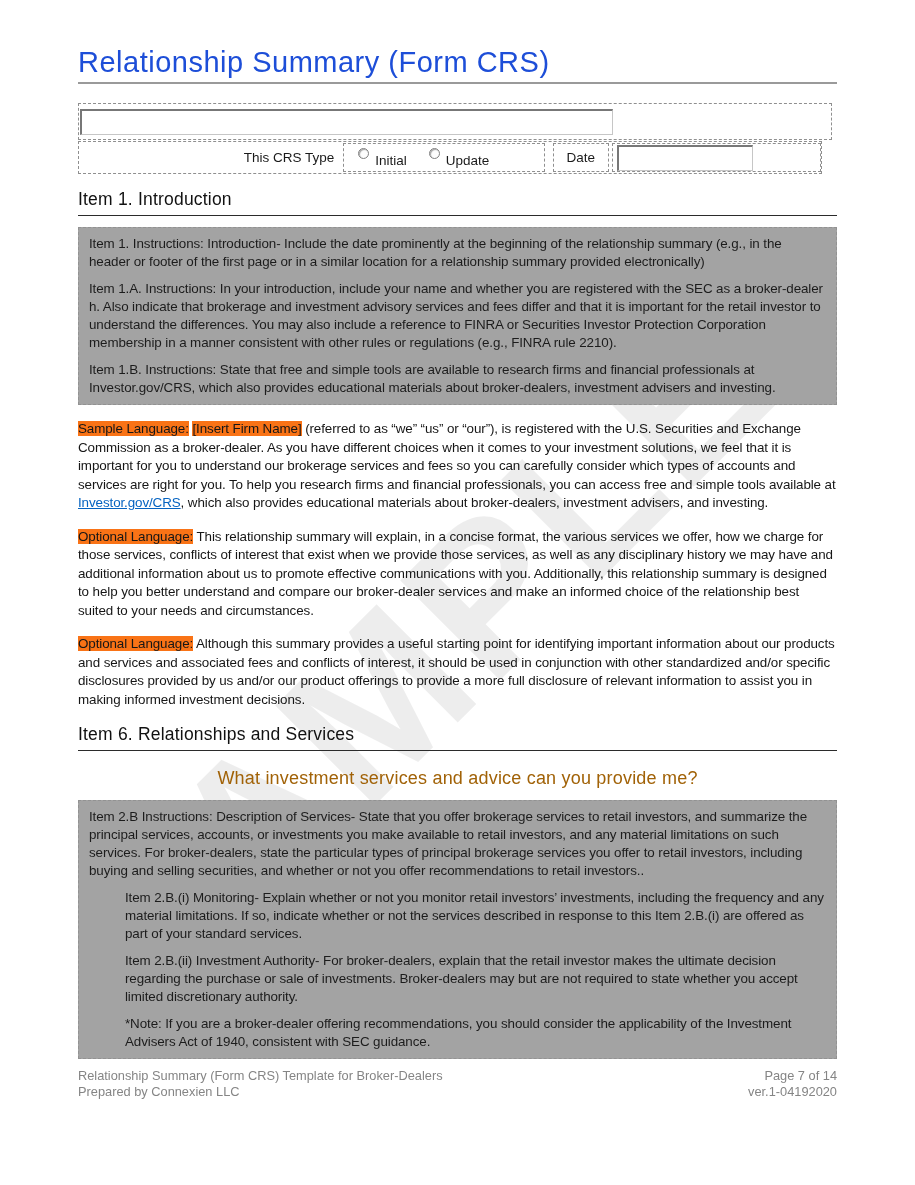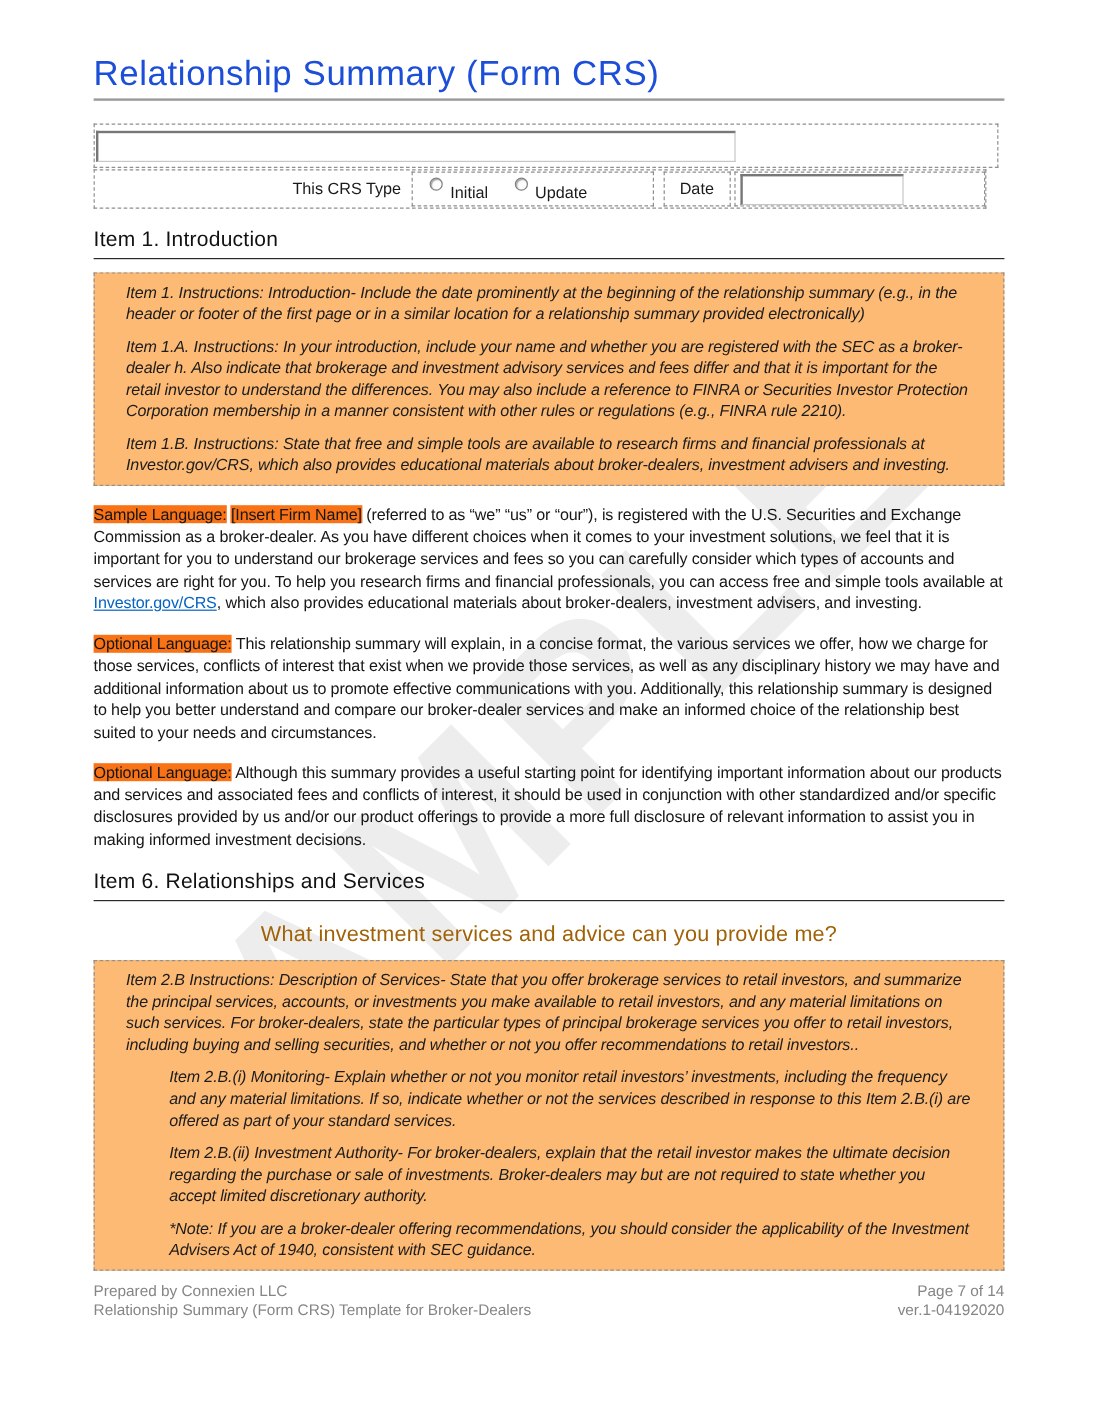--- a/index.html
+++ b/index.html
@@ -69,23 +69,23 @@
     border-bottom:1.5px solid #2b2b2b;
   }
   .question-heading{
     margin:17px 0 0 0;font-size:18px;font-weight:400;
     letter-spacing:0.2px;color:#a16207;text-align:center;
   }
 
   
   .instr-box{
     margin-top:11px;
-    background:#fdba74;border:1px dashed #929292;
-    padding:7px 26px;box-sizing:border-box;
-    font-style:italic;font-size:13.4px;line-height:18px;
+    background:#a3a3a3;border:1px dashed #929292;
+    padding:7px 10px;box-sizing:border-box;
+    font-size:13.4px;line-height:18px;
     letter-spacing:-0.1px;color:#1c1c1c;
   }
   .instr-box p{margin:0 0 9px 0;}
   .instr-box p:last-child{margin-bottom:0;}
   .instr-box p.indent{padding-left:36px;}
 
   
   .body-para{
     margin:15px 0 0 0;font-size:13.4px;line-height:18.5px;
     letter-spacing:-0.1px;color:#161616;
@@ -149,22 +149,22 @@
 
     <div class="instr-box">
       <p>Item 2.B Instructions: Description of Services- State that you offer brokerage services to retail investors, and summarize the principal services, accounts, or investments you make available to retail investors, and any material limitations on such services. For broker-dealers, state the particular types of principal brokerage services you offer to retail investors, including buying and selling securities, and whether or not you offer recommendations to retail investors..</p>
       <p class="indent">Item 2.B.(i) Monitoring- Explain whether or not you monitor retail investors’ investments, including the frequency and any material limitations. If so, indicate whether or not the services described in response to this Item 2.B.(i) are offered as part of your standard services.</p>
       <p class="indent">Item 2.B.(ii) Investment Authority- For broker-dealers, explain that the retail investor makes the ultimate decision regarding the purchase or sale of investments. Broker-dealers may but are not required to state whether you accept limited discretionary authority.</p>
       <p class="indent">*Note:  If you are a broker-dealer offering recommendations, you should consider the applicability of the Investment Advisers Act of 1940, consistent with SEC guidance.</p>
     </div>
 
     <div class="footer">
       <div class="left">
+        <div>Relationship Summary (Form CRS) Template for Broker-Dealers</div>
         <div>Prepared by Connexien LLC</div>
-        <div>Relationship Summary (Form CRS) Template for Broker-Dealers</div>
       </div>
       <div class="right">
         <div>Page 7 of 14</div>
         <div>ver.1-04192020</div>
       </div>
     </div>
 
   </div>
 </div>
 

